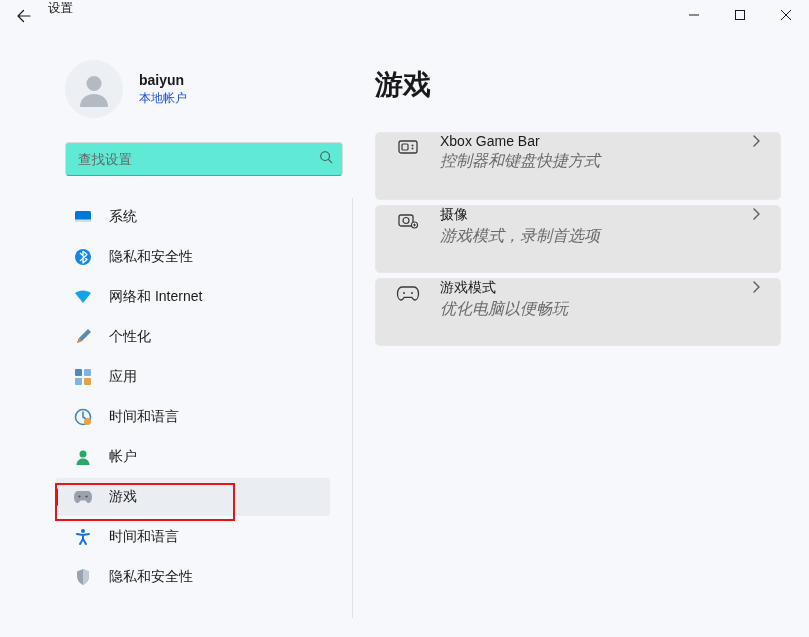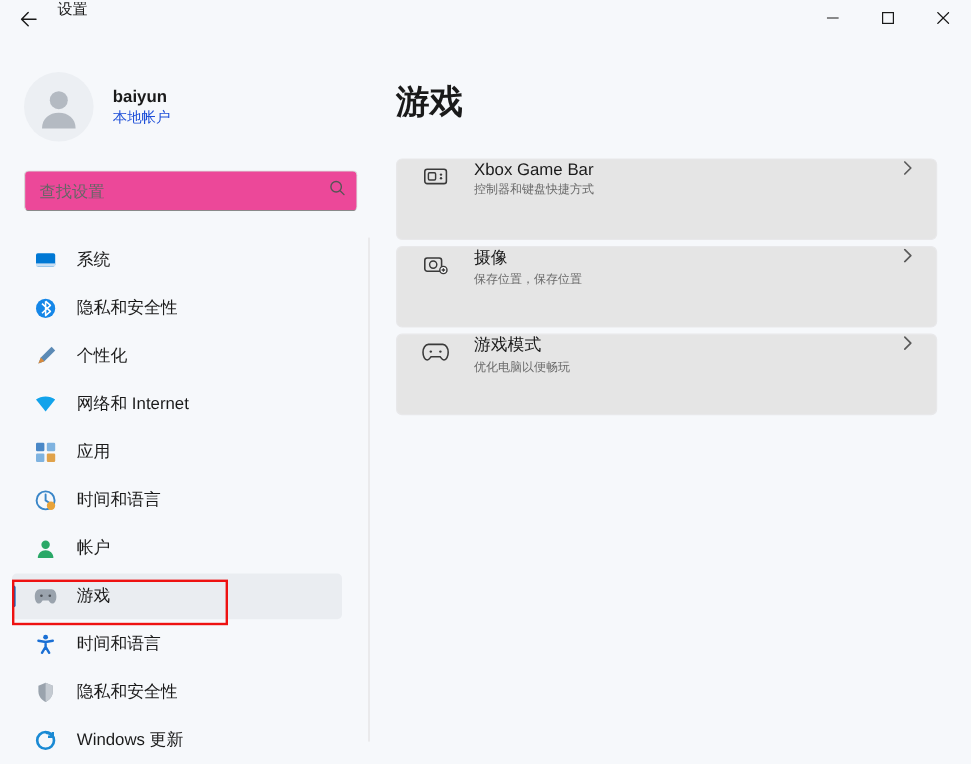--- a/index.html
+++ b/index.html
@@ -6,33 +6,33 @@
   body { width: 809px; height: 637px; background: #f6f8fb; overflow: hidden; position: relative; color: #1a1a1a; }
 
   
   .titlebar { height: 44px; display: flex; align-items: flex-start; padding: 0 8px; }
   .back-btn { width: 32px; height: 32px; display:flex; align-items:center; justify-content:center; border-radius:4px; cursor:pointer; }
   .titlebar-title { margin-left: 8px; font-size: 12.5px; color:#1a1a1a; }
   .win-controls { position:absolute; top:0; right:0; display:flex; }
   .win-btn { width:46px; height:30px; display:flex; align-items:center; justify-content:center; cursor:pointer; }
   .win-btn svg { display:block; }
 
-  .content { display:flex; height: calc(637px - 44px); }
+  .content { display:flex; height: calc(637px - 44px); margin-left: 45px; }
 
   
   .sidebar { width: 308px; padding-left: 10px; display:flex; flex-direction:column; }
   .profile { display:flex; align-items:center; padding: 16px 10px 24px 10px; }
   .avatar { width:58px; height:58px; border-radius:50%; background:#eceff3; display:flex; align-items:center; justify-content:center; }
   .avatar svg { width:40px; height:40px; }
   .profile-text { margin-left:16px; }
   .profile-name { font-weight:600; font-size:14px; }
   .profile-sub { font-size:12px; color:#1d4ed8; margin-top:2px; }
 
   .search-wrap { margin: 0 10px 20px 10px; position:relative; }
-  .search-input { width:100%; height:34px; border:1px solid #d9d9d9; border-bottom:1.5px solid #8a8a8a; border-radius:4px; background:#ec4899; padding: 0 36px 0 12px; font-size:13.5px; outline:none; }
+  .search-input { width:100%; height:34px; border:1px solid #d9d9d9; border-bottom:1.5px solid #8a8a8a; border-radius:4px; background:#5eead4; padding: 0 36px 0 12px; font-size:13.5px; outline:none; }
   .search-input::placeholder { color:#666; }
   .search-icon { position:absolute; right:10px; top:50%; transform:translateY(-50%); color:#555; }
 
   .nav { position:relative; }
   .nav-list { list-style:none; border-right:1px solid #e2e2e2; padding-right:16px; height: 420px; }
   .nav-item { display:flex; align-items:center; height:38px; padding-left:18px; border-radius:4px; margin: 2px 6px 2px 0; cursor:pointer; position:relative; }
   .nav-item.selected { background:#eaedf1; }
   .nav-item.selected::before { content:""; position:absolute; left:0; top:10px; bottom:10px; width:3px; background:#0067c0; border-radius:2px; }
   .nav-item .nav-icon { width:20px; height:20px; display:flex; align-items:center; justify-content:center; margin-right:16px; }
   .nav-item .nav-label { font-size:14px; color:#1a1a1a; }
@@ -40,21 +40,21 @@
   .red-box { position:absolute; border:2px solid #e11; pointer-events:none; }
 
   
   .main { flex:1; padding: 22px 28px 0 22px; }
   .page-title { font-size:28px; font-weight:600; margin-bottom:28px; }
 
   .card { background:#e5e5e5; border:1px solid #e8e8ea; border-radius:5px; height:68px; display:flex; align-items:flex-start; padding:0 18px; margin-bottom:5px; cursor:pointer; }
   .card-icon { width:28px; height:28px; display:flex; align-items:center; justify-content:center; color:#3a3a3a; }
   .card-text { margin-left:18px; flex:1; }
   .card-title { font-size:14px; color:#1a1a1a; }
-  .card-sub { font-size:10px; color:#6a6a6a; margin-top:2px; }
+  .card-sub { font-size:16px; color:#6a6a6a; margin-top:2px;font-style:italic; }
   .card-chevron { color:#5a5a5a; }
 </style>
 </head>
 <body>
 
 <div class="titlebar">
   <div class="back-btn">
     <svg width="16" height="16" viewBox="0 0 16 16">
         <path d="M7.5 2.5 2 8l5.5 5.5M2.5 8H14" stroke="#1a1a1a" stroke-width="1.2" fill="none" stroke-linecap="round" stroke-linejoin="round"></path>
       </svg>
@@ -121,33 +121,33 @@
               <svg width="18" height="18" viewBox="0 0 18 18">
                 <circle cx="9" cy="9" r="8" fill="#1587e8"></circle>
                 <path d="M9 3v12l4-3.5L6 5m0 8l7-6.5L9 3" stroke="#fff" stroke-width="1.3" fill="none" stroke-linejoin="round"></path>
               </svg>
             </span>
           <span class="nav-label">隐私和安全性</span>
         </li>
         <li class="nav-item">
           <span class="nav-icon">
               <svg width="18" height="18" viewBox="0 0 18 18">
+                <path d="M9 15l8-10c-4.5-3.5-11.5-3.5-16 0z" fill="#12a3eb"></path>
+              </svg>
+            </span>
+          <span class="nav-label">网络和 Internet</span>
+        </li>
+        <li class="nav-item">
+          <span class="nav-icon">
+              <svg width="18" height="18" viewBox="0 0 18 18">
                 <path d="M3 15l2-5 9-9 3 3-9 9z" fill="#5b8ab5"></path>
                 <path d="M3 15l2-5 3 3z" fill="#d98a3a"></path>
               </svg>
             </span>
           <span class="nav-label">个性化</span>
-        </li>
-        <li class="nav-item">
-          <span class="nav-icon">
-              <svg width="18" height="18" viewBox="0 0 18 18">
-                <path d="M9 15l8-10c-4.5-3.5-11.5-3.5-16 0z" fill="#12a3eb"></path>
-              </svg>
-            </span>
-          <span class="nav-label">网络和 Internet</span>
         </li>
         <li class="nav-item">
           <span class="nav-icon">
               <svg width="18" height="18" viewBox="0 0 18 18">
                 <rect x="1" y="1" width="7" height="7" rx="1" fill="#4a88c7"></rect>
                 <rect x="10" y="1" width="7" height="7" rx="1" fill="#7fb3e0"></rect>
                 <rect x="1" y="10" width="7" height="7" rx="1" fill="#7fb3e0"></rect>
                 <rect x="10" y="10" width="7" height="7" rx="1" fill="#e0a24a"></rect>
               </svg>
             </span>
@@ -192,30 +192,20 @@
           <span class="nav-label">时间和语言</span>
         </li>
         <li class="nav-item">
           <span class="nav-icon">
               <svg width="18" height="18" viewBox="0 0 18 18">
                 <path d="M9 1l6 2.5V8c0 4.5-3 7.5-6 9-3-1.5-6-4.5-6-9V3.5z" fill="#9aa3ad"></path>
                 <path d="M9 1l6 2.5V8c0 4.5-3 7.5-6 9V1z" fill="#c4cad1"></path>
               </svg>
             </span>
           <span class="nav-label">隐私和安全性</span>
-        </li>
-        <li class="nav-item">
-          <span class="nav-icon">
-              <svg width="18" height="18" viewBox="0 0 18 18">
-                <circle cx="9" cy="9" r="7" fill="none" stroke="#1a8ad4" stroke-width="2.2"></circle>
-                <path d="M9 2.5a6.5 6.5 0 0 1 5.5 3" stroke="#1a8ad4" stroke-width="2.2" fill="none"></path>
-                <path d="M15 2v4h-4" stroke="#1a8ad4" stroke-width="2" fill="none"></path>
-              </svg>
-            </span>
-          <span class="nav-label">Windows 更新</span>
         </li>
       </ul>
       <div class="red-box" style="left:0; top:287px; width:180px; height:38px;"></div>
     </div>
   </div>
 
   <div class="main">
     <h1 class="page-title">游戏</h1>
 
     <div class="card">
@@ -242,21 +232,21 @@
       <span class="card-icon">
         <svg width="22" height="22" viewBox="0 0 22 22">
             <rect x="2" y="6" width="14" height="11" rx="2" fill="none" stroke="#3a3a3a" stroke-width="1.3"></rect>
             <circle cx="9" cy="11.5" r="3" fill="none" stroke="#3a3a3a" stroke-width="1.2"></circle>
             <circle cx="17.5" cy="16" r="3" fill="#fcfdfe" stroke="#3a3a3a" stroke-width="1.2"></circle>
             <path d="M17.5 14.5v3M16 16h3" stroke="#3a3a3a" stroke-width="1.1"></path>
           </svg>
       </span>
       <div class="card-text">
         <div class="card-title">摄像</div>
-        <div class="card-sub">保存位置，保存位置</div>
+        <div class="card-sub">游戏模式，录制首选项</div>
       </div>
       <span class="card-chevron">
         <svg width="12" height="12" viewBox="0 0 12 12">
             <path d="M4 1l5 5-5 5" stroke="#5a5a5a" stroke-width="1.4" fill="none" stroke-linecap="round" stroke-linejoin="round"></path>
           </svg>
       </span>
     </div>
 
     <div class="card">
       <span class="card-icon">

